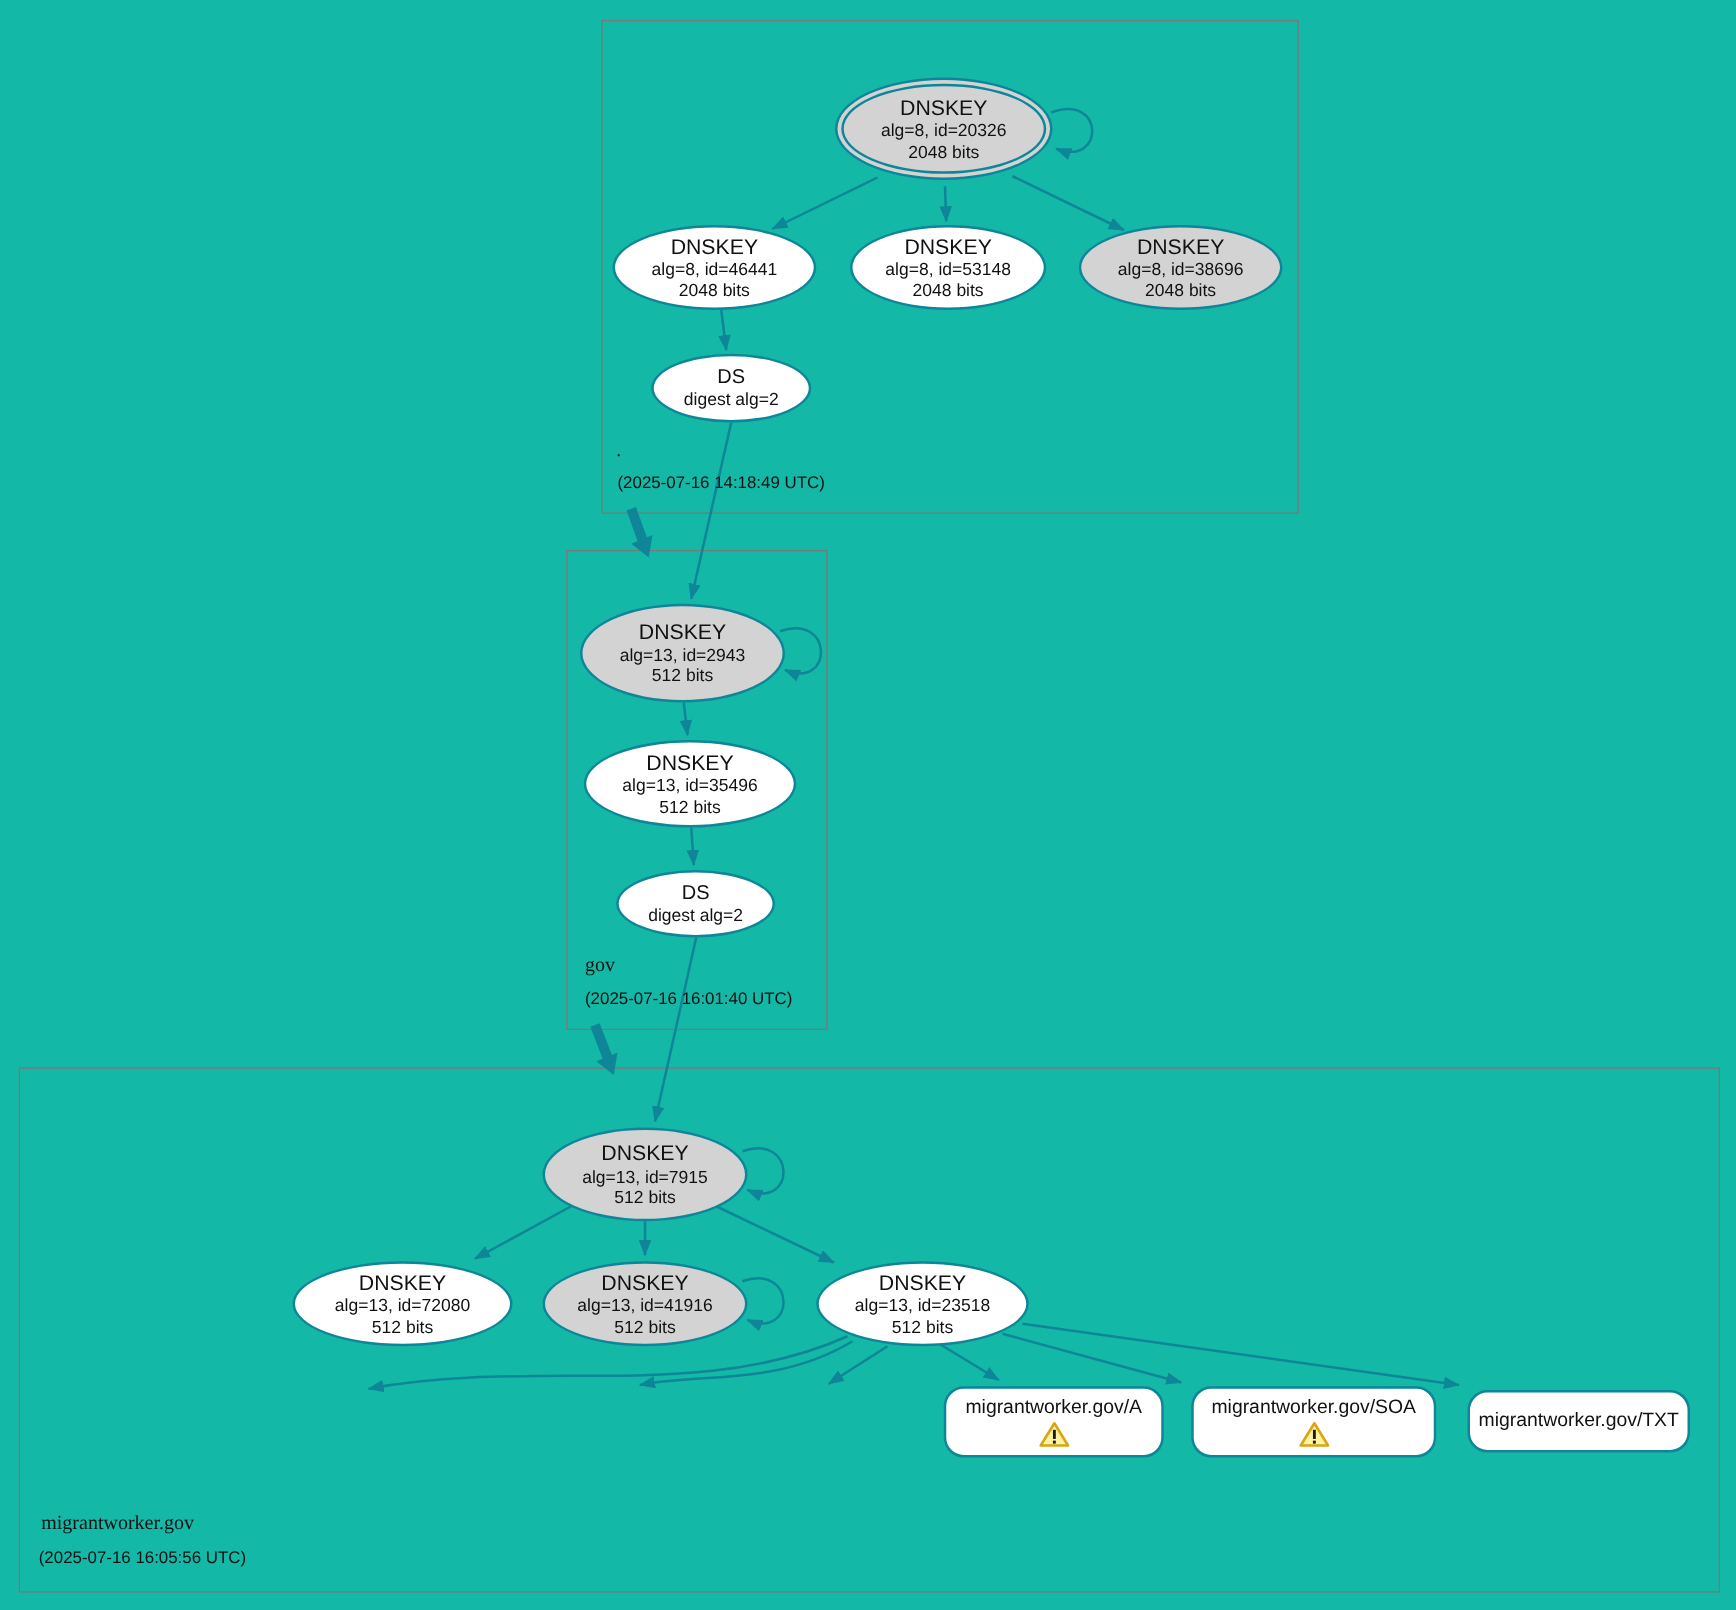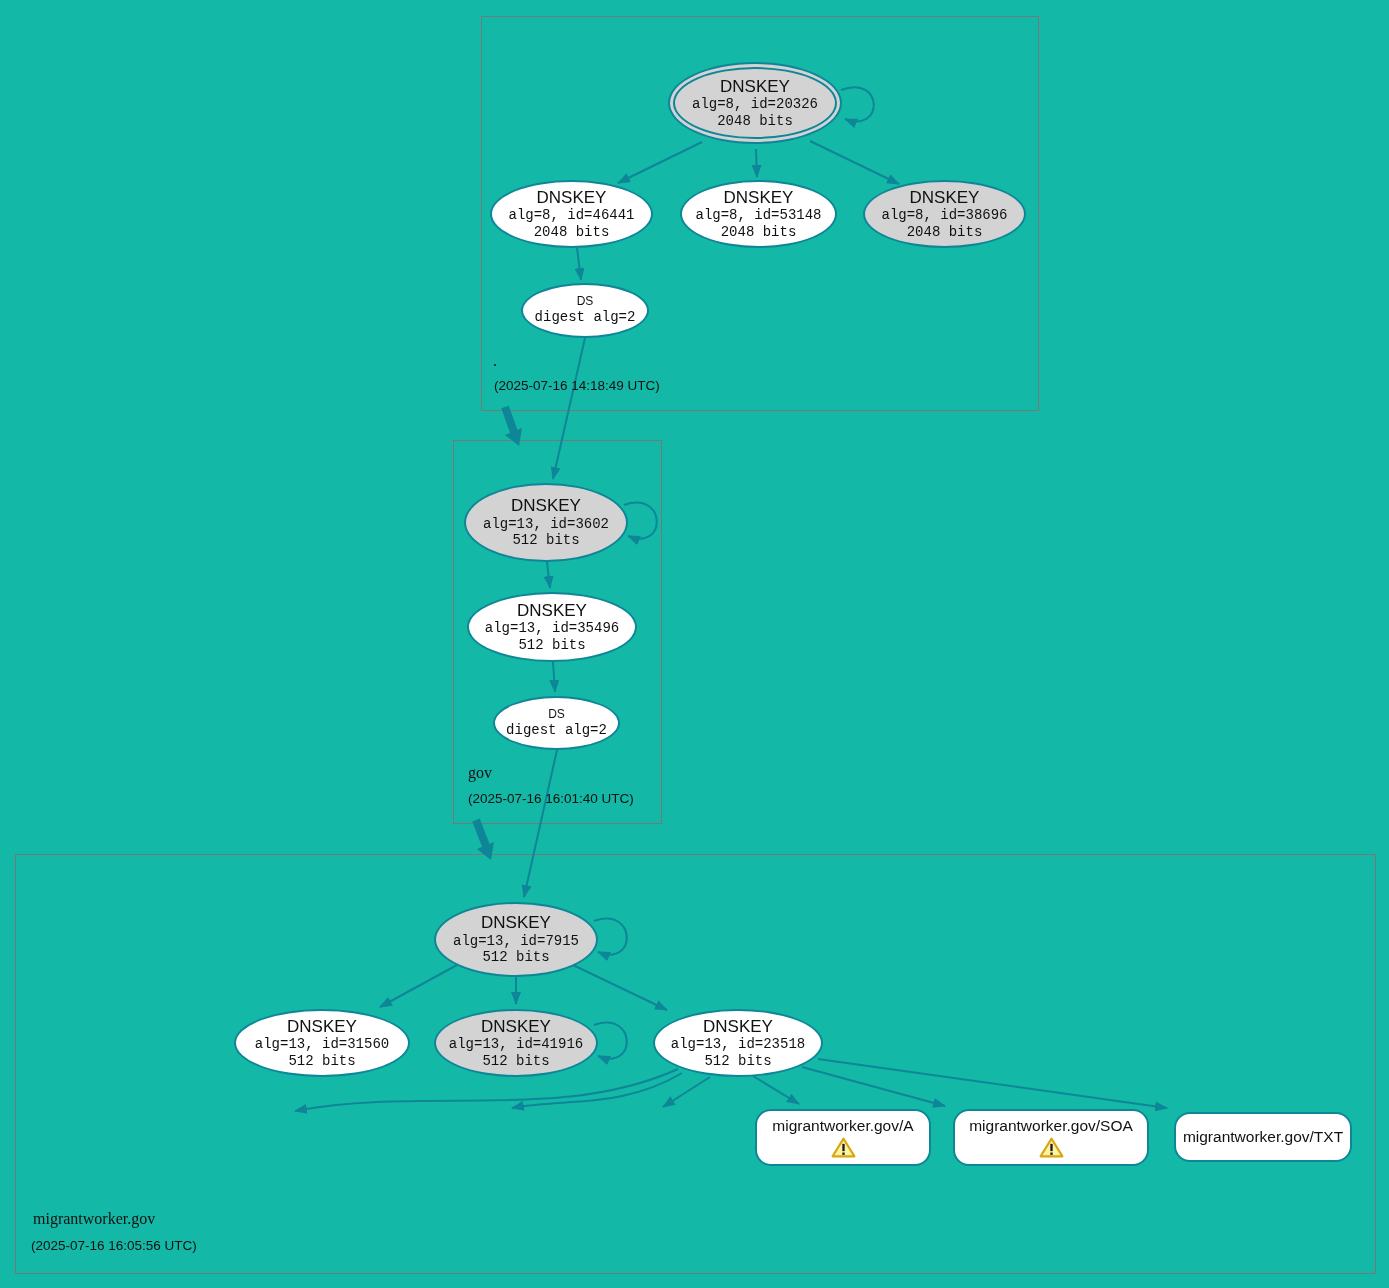--- a/index.html
+++ b/index.html
@@ -13,22 +13,22 @@
     position:relative;width:1348px;height:1288px;background:#14b8a6;
     font-family:"Liberation Sans",sans-serif;overflow:hidden;padding-left:44px;
   }
   .zone-box{position:absolute;border:1px solid var(--box-border);background:transparent;z-index:1;}
   #edge-layer{position:absolute;left:0;top:0;z-index:2;pointer-events:none;}
   .node{position:absolute;z-index:3;display:flex;flex-direction:column;align-items:center;justify-content:center;
         border:2px solid var(--teal);border-radius:50%;background:#ffffff;box-sizing:border-box;text-align:center;}
   .node.gray{background:var(--gray-fill);}
   .node.double::after{content:"";position:absolute;inset:3px;border:2px solid var(--teal);border-radius:50%;}
   .nt{font-family:"Liberation Sans",sans-serif;font-size:17px;color:var(--ink);line-height:1.15;}
-  .nt.small{font-size:12px;}
-  .nd{font-family:Liberation Mono, monospace;font-size:14px;color:var(--ink);line-height:1.18;}
+  .nt.small{font-size:16px;}
+  .nd{font-family:Liberation Sans, sans-serif;font-size:14px;color:var(--ink);line-height:1.18;}
   .rrset{position:absolute;z-index:3;display:flex;flex-direction:column;align-items:center;justify-content:center;
          border:2px solid var(--teal);border-radius:16px;background:#ffffff;box-sizing:border-box;text-align:center;}
   .rl{font-family:"Liberation Sans",sans-serif;font-size:15.5px;color:var(--ink);line-height:1.1;white-space:nowrap;}
   .warn{margin-top:2px;line-height:0;}
   .zone-label{position:absolute;z-index:3;font-family:"Liberation Serif",serif;font-size:16px;color:var(--ink);}
   .zone-ts{position:absolute;z-index:3;font-family:Liberation Sans, sans-serif;font-size:13.5px;color:var(--ink);white-space:nowrap;}
 </style>
 </head>
 <body>
 
@@ -105,21 +105,21 @@
   </div>
   <div class="node" style="left:521px;top:283px;width:128px;height:55px">
     <div class="nt small">DS</div>
     <div class="nd">digest alg=2</div>
   </div>
   <div class="zone-label" style="left:493px;top:352px">.</div>
   <div class="zone-ts" style="left:494px;top:378px">(2025-07-16 14:18:49 UTC)</div>
 
   <div class="node gray" style="left:464px;top:483px;width:164px;height:79px">
     <div class="nt">DNSKEY</div>
-    <div class="nd">alg=13, id=3602</div>
+    <div class="nd">alg=13, id=2943</div>
     <div class="nd">512 bits</div>
   </div>
   <div class="node" style="left:467px;top:592px;width:170px;height:70px">
     <div class="nt">DNSKEY</div>
     <div class="nd">alg=13, id=35496</div>
     <div class="nd">512 bits</div>
   </div>
   <div class="node" style="left:493px;top:696px;width:127px;height:54px">
     <div class="nt small">DS</div>
     <div class="nd">digest alg=2</div>
@@ -127,21 +127,21 @@
   <div class="zone-label" style="left:468px;top:764px">gov</div>
   <div class="zone-ts" style="left:468px;top:791px">(2025-07-16 16:01:40 UTC)</div>
 
   <div class="node gray" style="left:434px;top:902px;width:164px;height:75px">
     <div class="nt">DNSKEY</div>
     <div class="nd">alg=13, id=7915</div>
     <div class="nd">512 bits</div>
   </div>
   <div class="node" style="left:234px;top:1009px;width:176px;height:68px">
     <div class="nt">DNSKEY</div>
-    <div class="nd">alg=13, id=31560</div>
+    <div class="nd">alg=13, id=72080</div>
     <div class="nd">512 bits</div>
   </div>
   <div class="node gray" style="left:434px;top:1009px;width:164px;height:68px">
     <div class="nt">DNSKEY</div>
     <div class="nd">alg=13, id=41916</div>
     <div class="nd">512 bits</div>
   </div>
   <div class="node" style="left:653px;top:1009px;width:170px;height:68px">
     <div class="nt">DNSKEY</div>
     <div class="nd">alg=13, id=23518</div>

